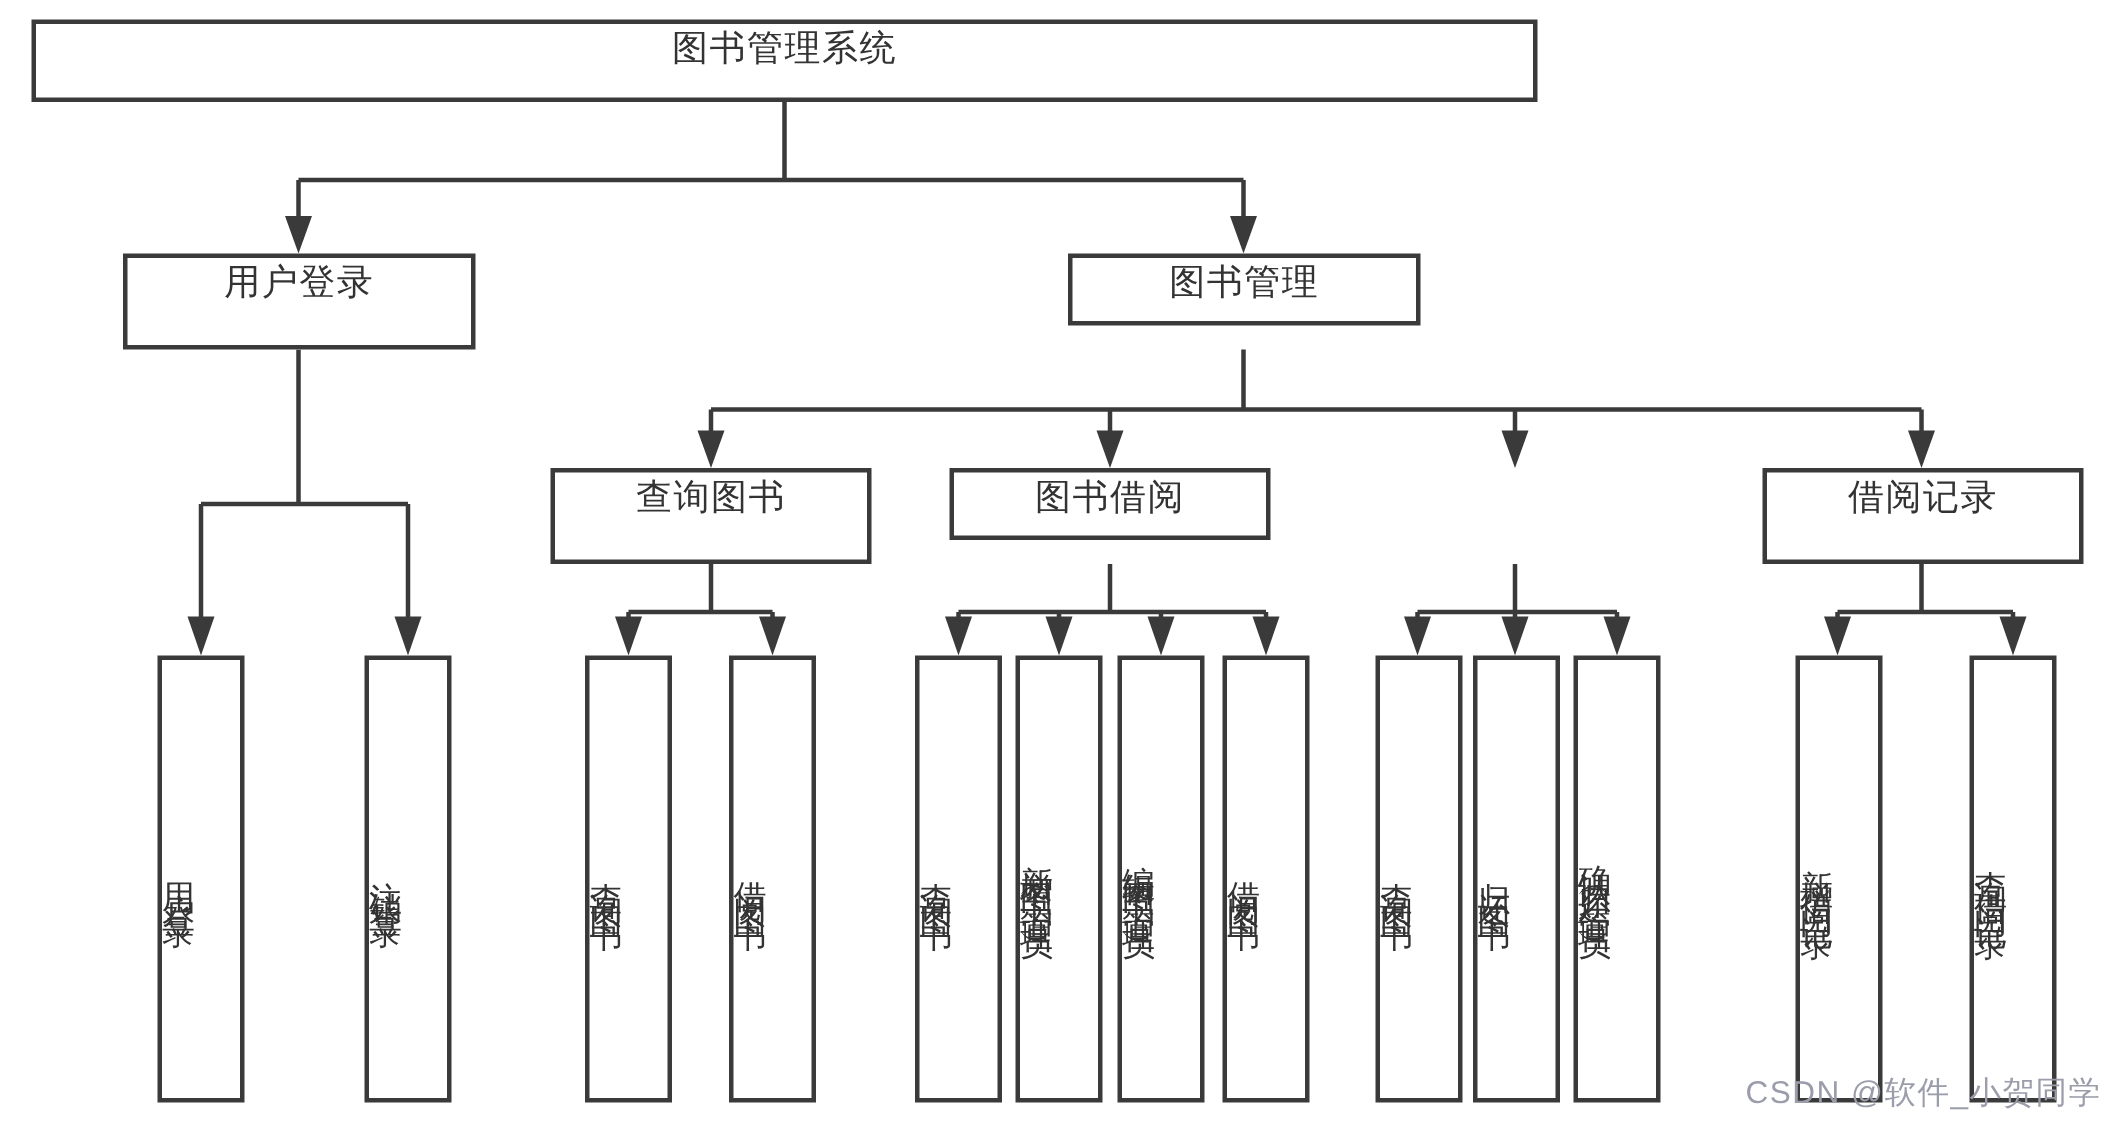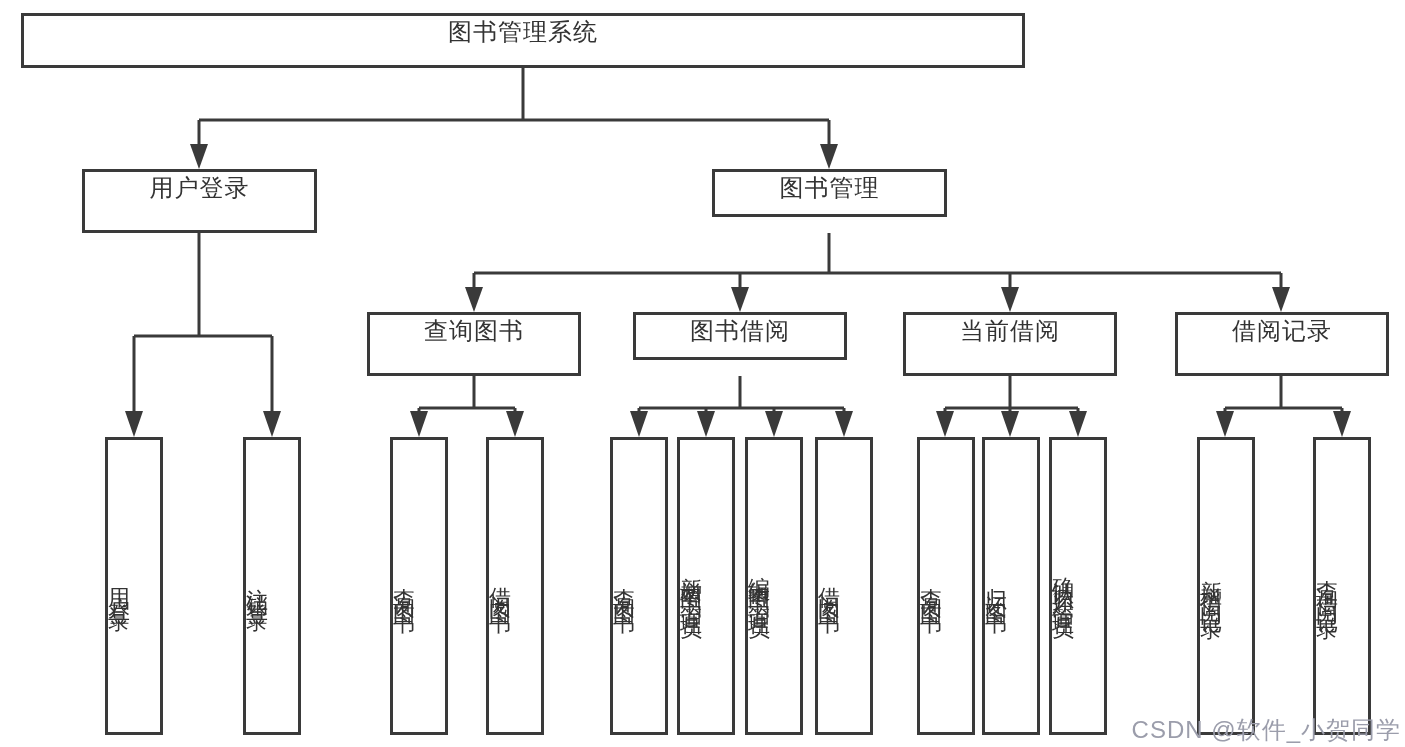--- a/index.html
+++ b/index.html
@@ -37,21 +37,21 @@
   .box.v {
     font-size: 22px;
     writing-mode: vertical-lr;
     letter-spacing: 8px;
     line-height: 1;
   }
   .watermark {
     position: absolute;
     top: 714px;
     right: 4px;
-    font-size: 24px;
+    font-size: 21px;
     color: var(--watermark);
     letter-spacing: 1px;
     white-space: nowrap;
   }
 </style>
 </head>
 <body>
 
 <div class="canvas">
 
@@ -101,23 +101,20 @@
   <div class="box h" style="left:712px;top:169px;width:235px;height:48px">
     <span>图书管理</span>
   </div>
 
   <div class="box h" style="left:367px;top:312px;width:214px;height:64px">
     <span>查询图书</span>
   </div>
   <div class="box h" style="left:633px;top:312px;width:214px;height:48px">
     <span>图书借阅</span>
   </div>
-  <div class="box h" style="left:903px;top:312px;width:214px;height:64px">
-    <span>当前借阅</span>
-  </div>
   <div class="box h" style="left:1175px;top:312px;width:214px;height:64px">
     <span>借阅记录</span>
   </div>
 
   <div class="box v" style="left:105px;top:437px;width:58px;height:298px">
     <span>用户登录</span>
   </div>
   <div class="box v" style="left:243px;top:437px;width:58px;height:298px">
     <span>注销登录</span>
   </div>

